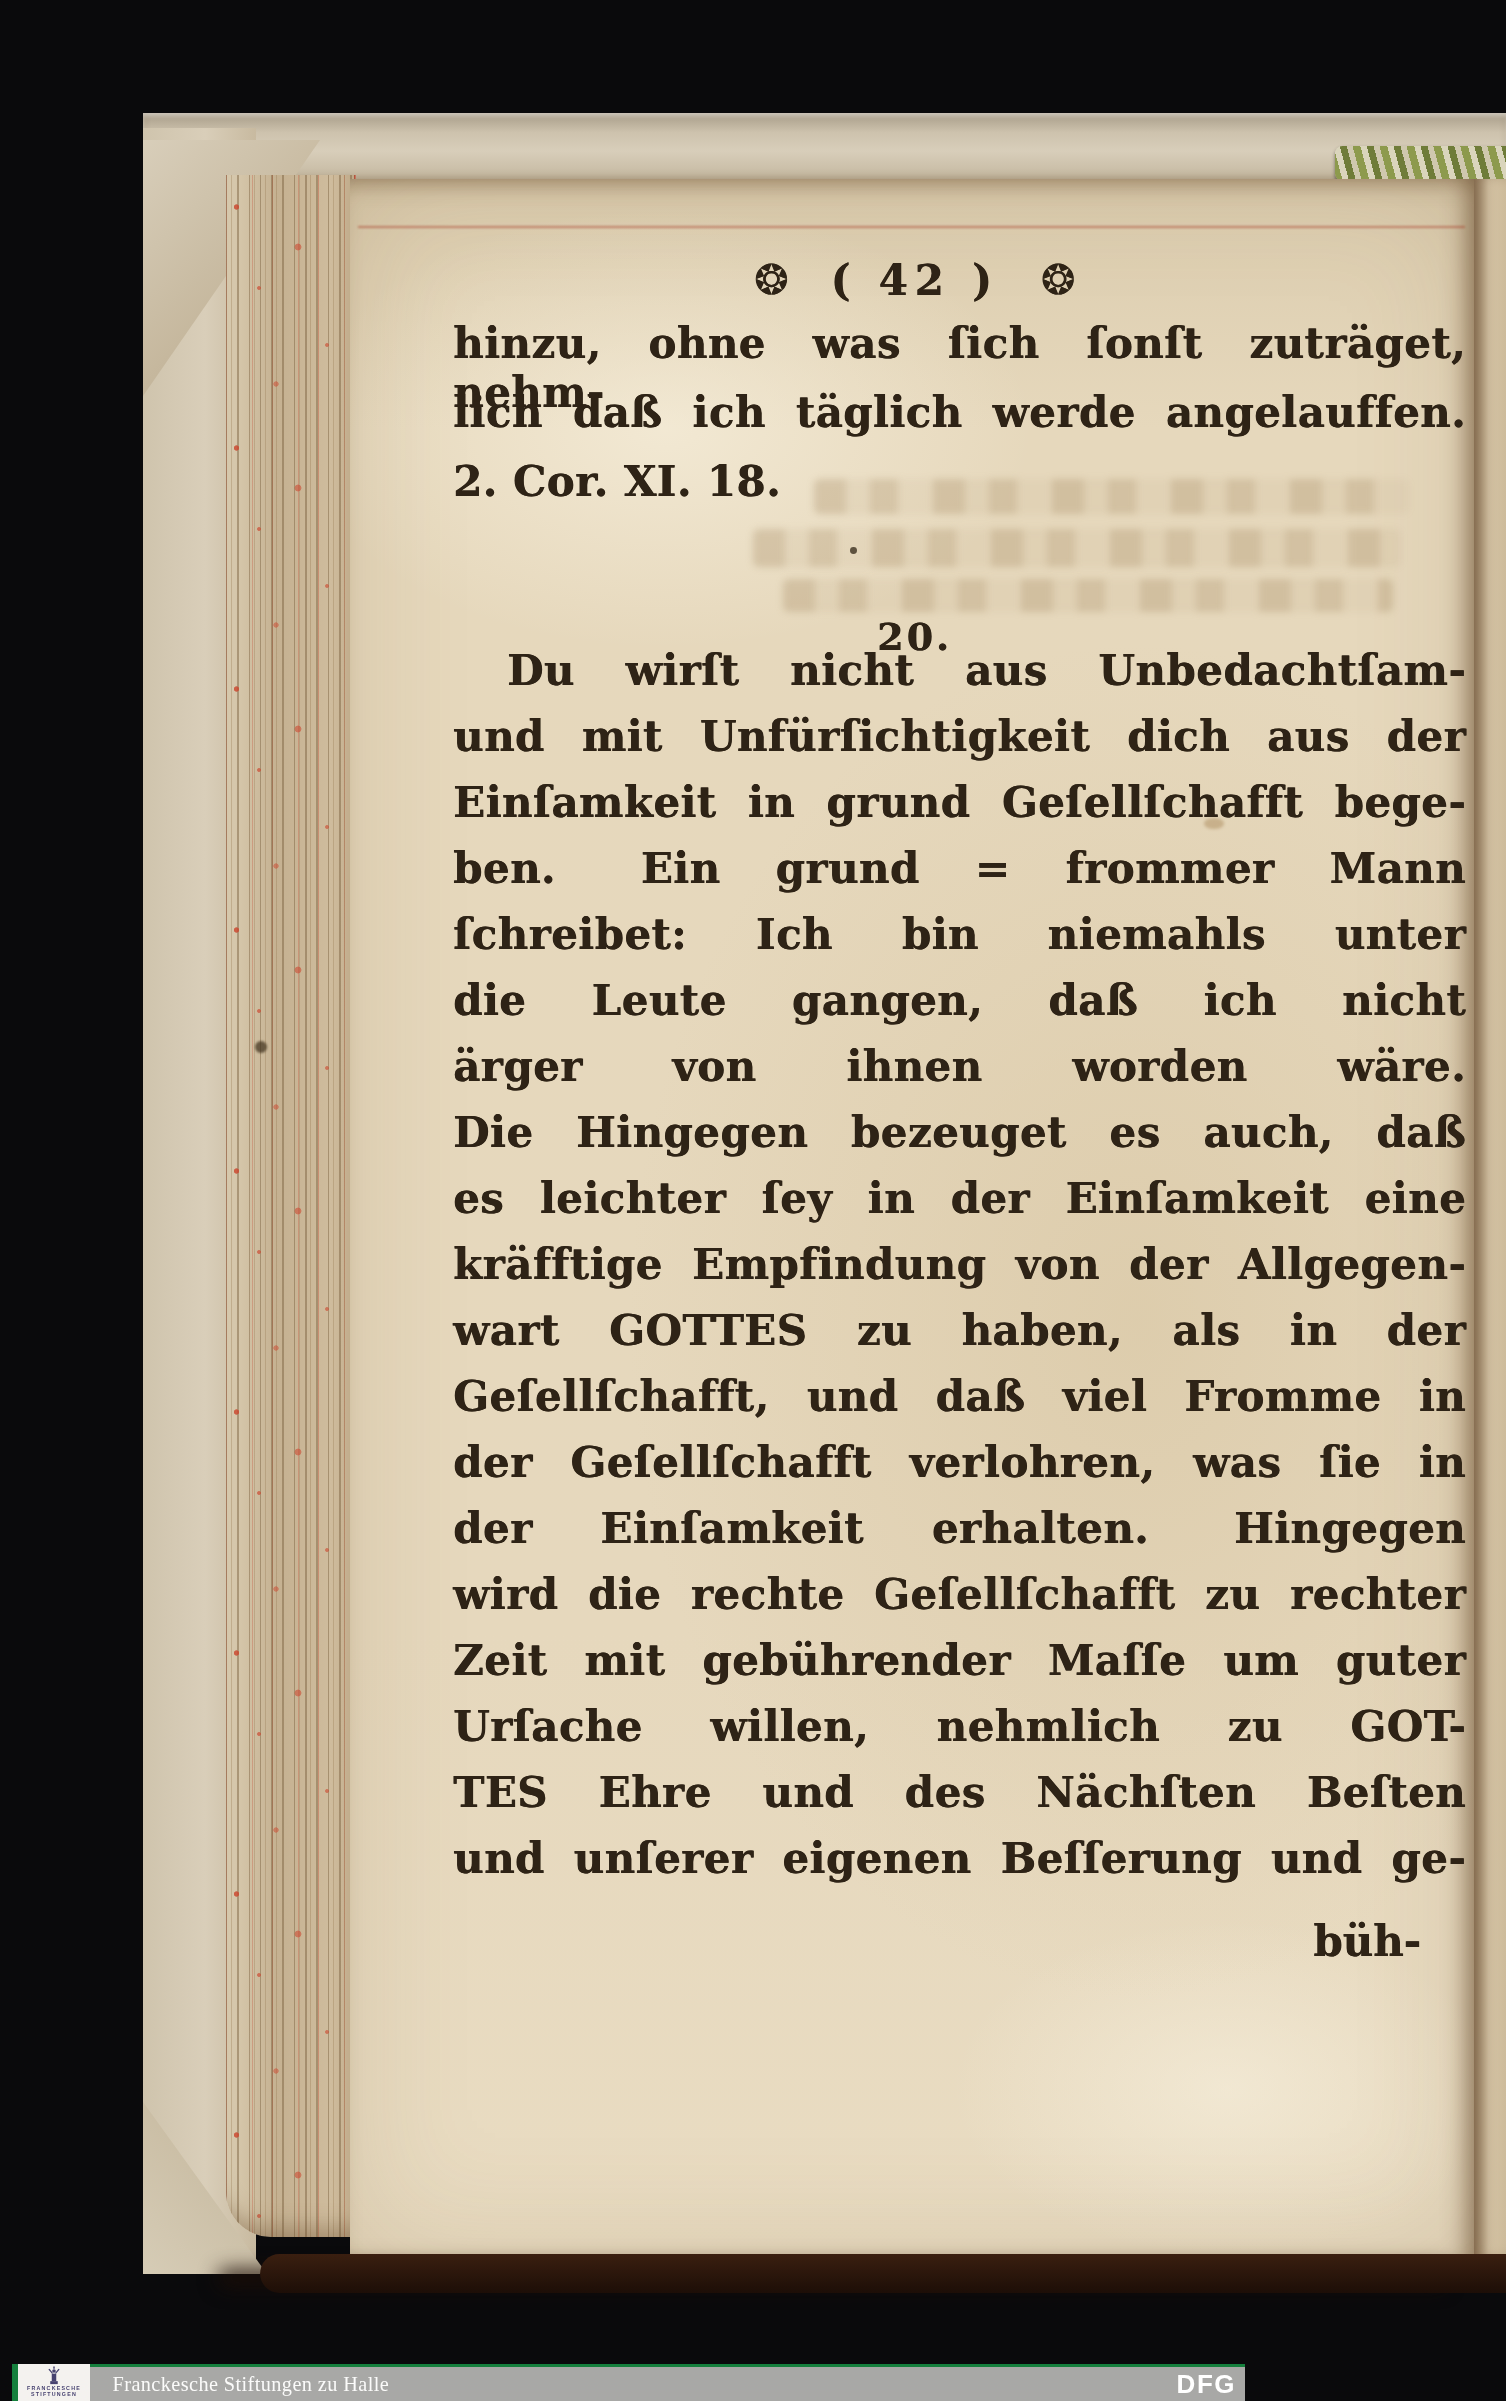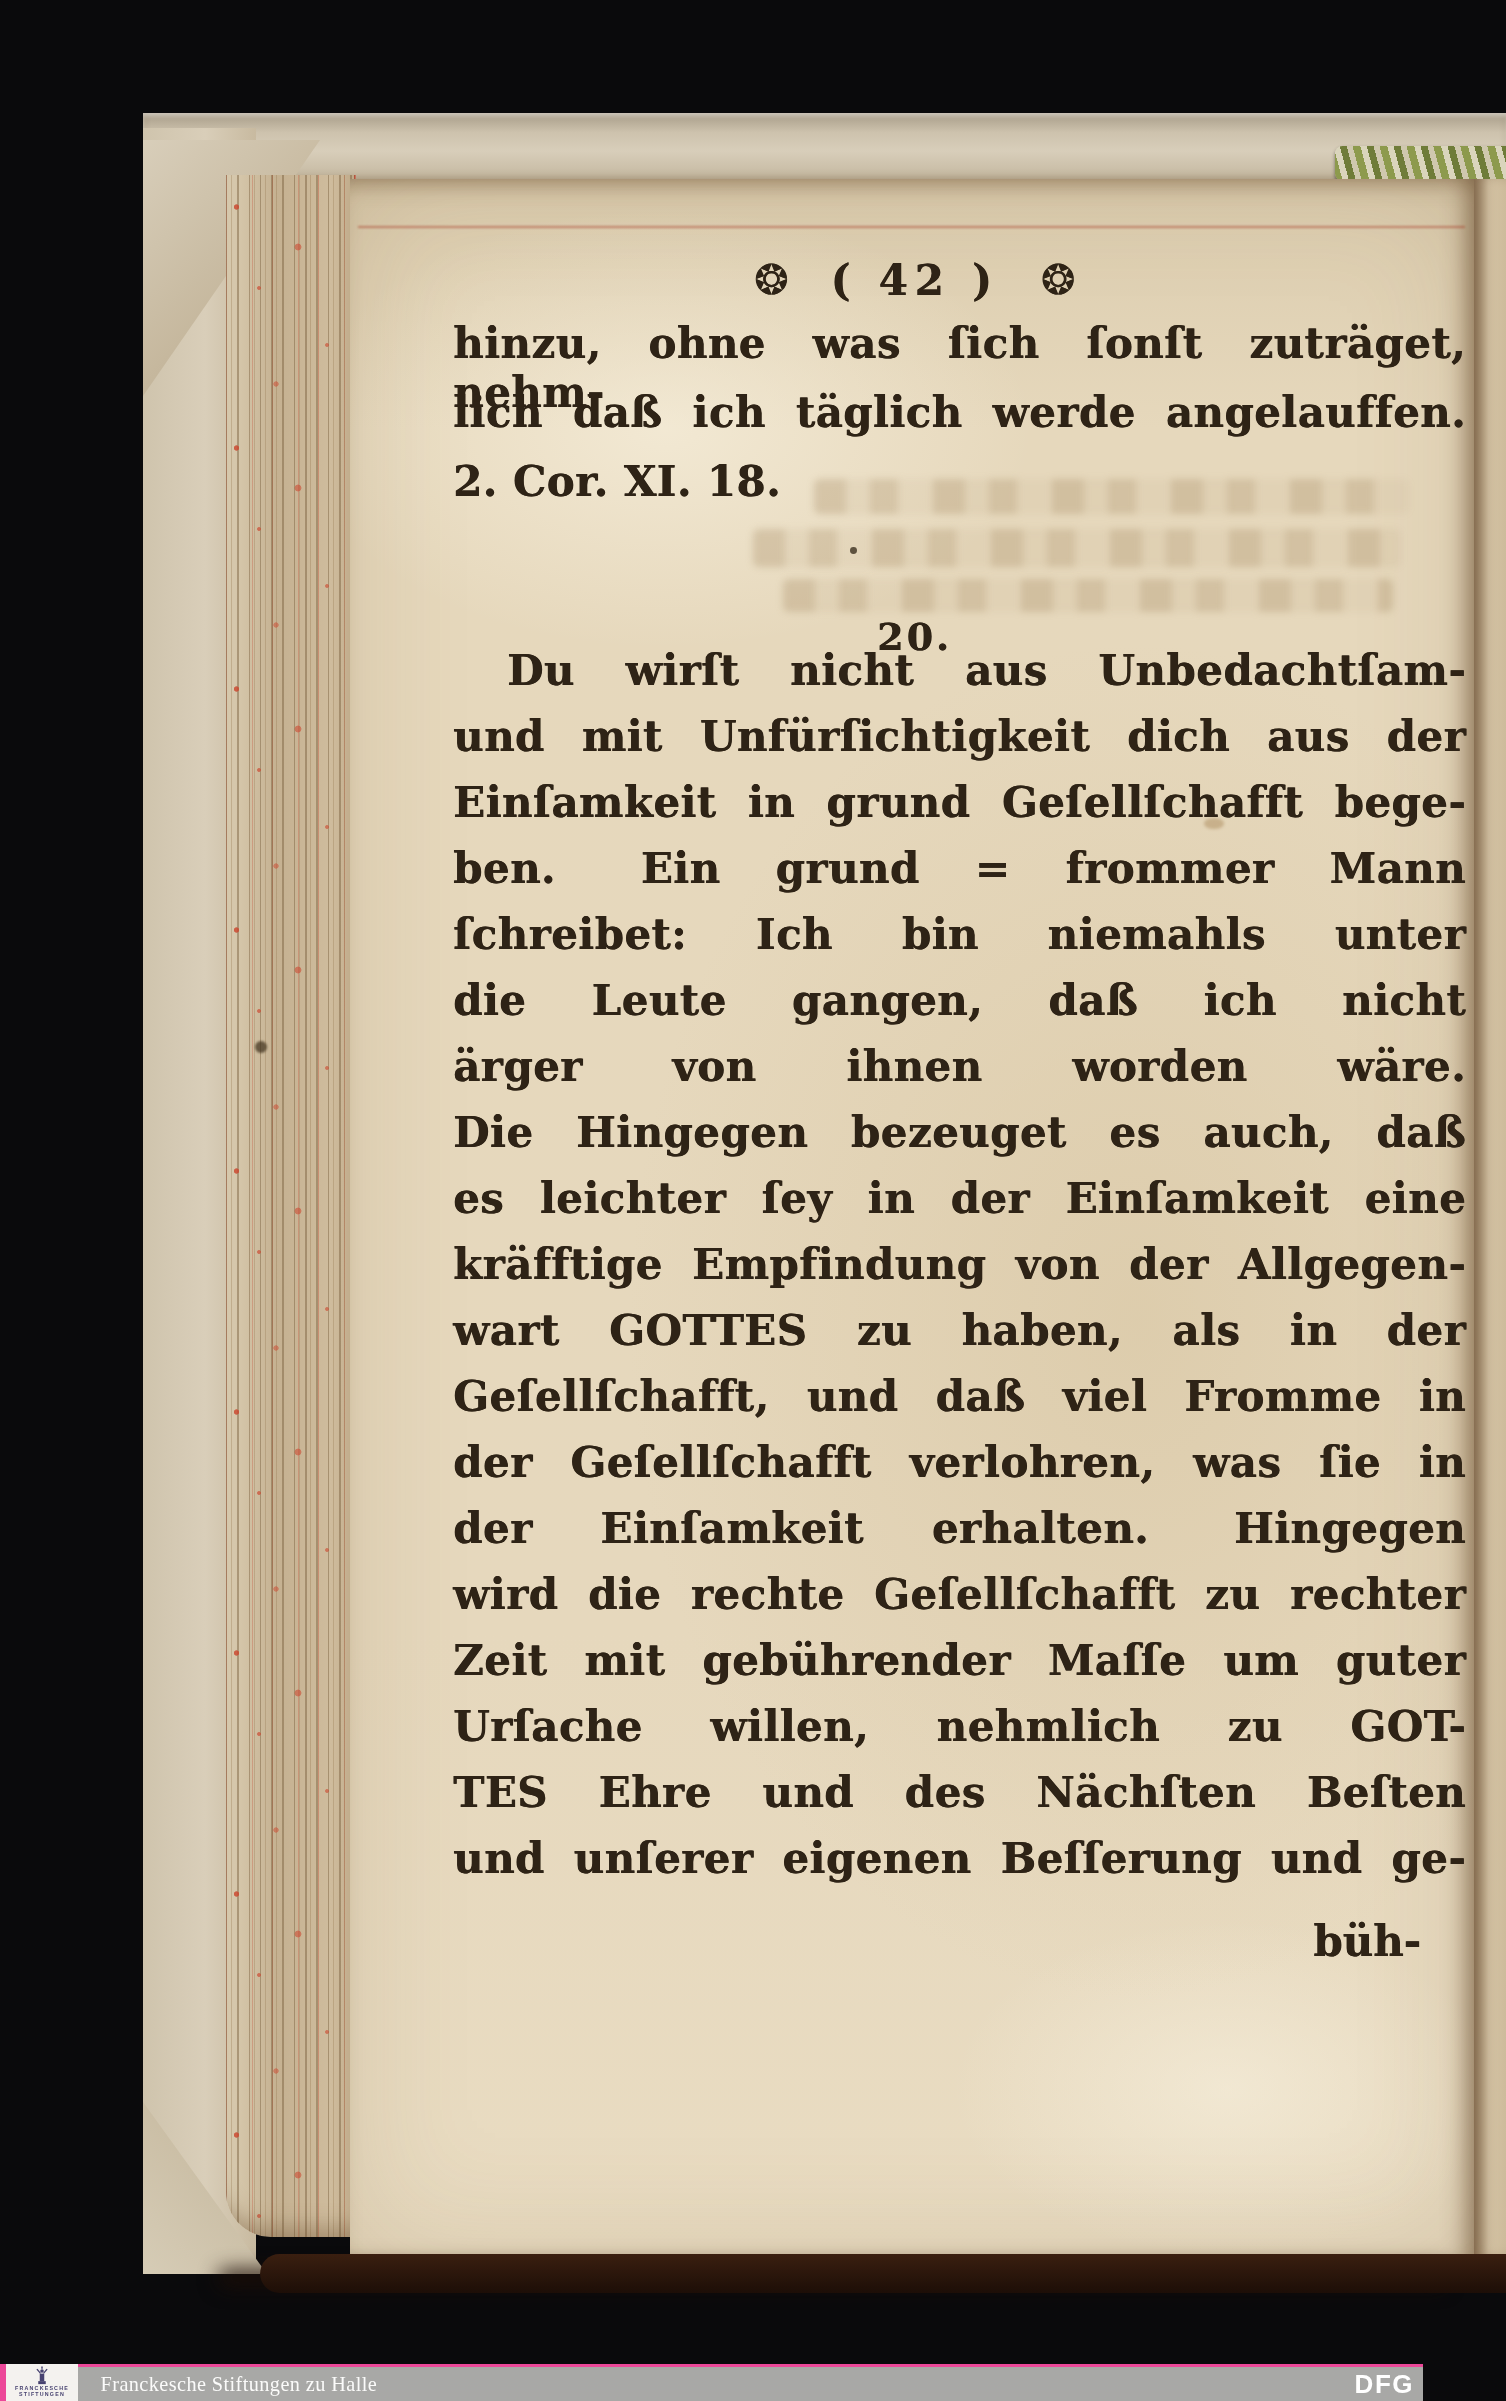--- a/index.html
+++ b/index.html
@@ -85,21 +85,21 @@
   .p1 .line{height:69px;}
   .p2 .line{height:66px;}
   .line.left{text-align:left;text-align-last:left;}
   .line.indent{text-indent:54px;}
   .sectnum{position:absolute;left:408px;top:597px;width:1013px;text-align:center;
     font-size:38px;font-weight:bold;letter-spacing:3px;margin-top:17px;}
   .catchword{position:absolute;left:408px;top:1917px;width:1013px;text-align:right;
     font-size:42px;font-weight:bold;}
 
   
-  .footer{position:absolute;left:0;top:2364px;width:1423px;height:38px;background:#ec4899;}
+  .footer{position:absolute;left:12px;top:2364px;width:1233px;height:38px;background:#15803d;}
   .footer-bar{position:absolute;left:78px;top:3px;right:0;bottom:0;background:#a8a8a6;}
   .logo-box{position:absolute;left:6px;top:0;width:72px;height:38px;background:#f4f2ef;
     display:flex;flex-direction:column;align-items:center;justify-content:flex-start;padding-top:2.3px;box-sizing:border-box;}
   .logo-text{font-family:"Liberation Sans",sans-serif;font-size:5.3px;font-weight:bold;
     letter-spacing:1.2px;color:#474270;line-height:6px;text-align:center;}
   .institution{position:absolute;left:22.6px;top:0;bottom:0;display:flex;align-items:center;
     font-family:"Liberation Serif",serif;font-size:20.3px;color:#fbfbfa;letter-spacing:0.4px;}
   .dfg{position:absolute;right:9px;top:0;bottom:0;display:flex;align-items:center;
     font-family:"Liberation Sans",sans-serif;font-weight:bold;font-size:26px;color:#ffffff;letter-spacing:1.5px;}
 </style>

